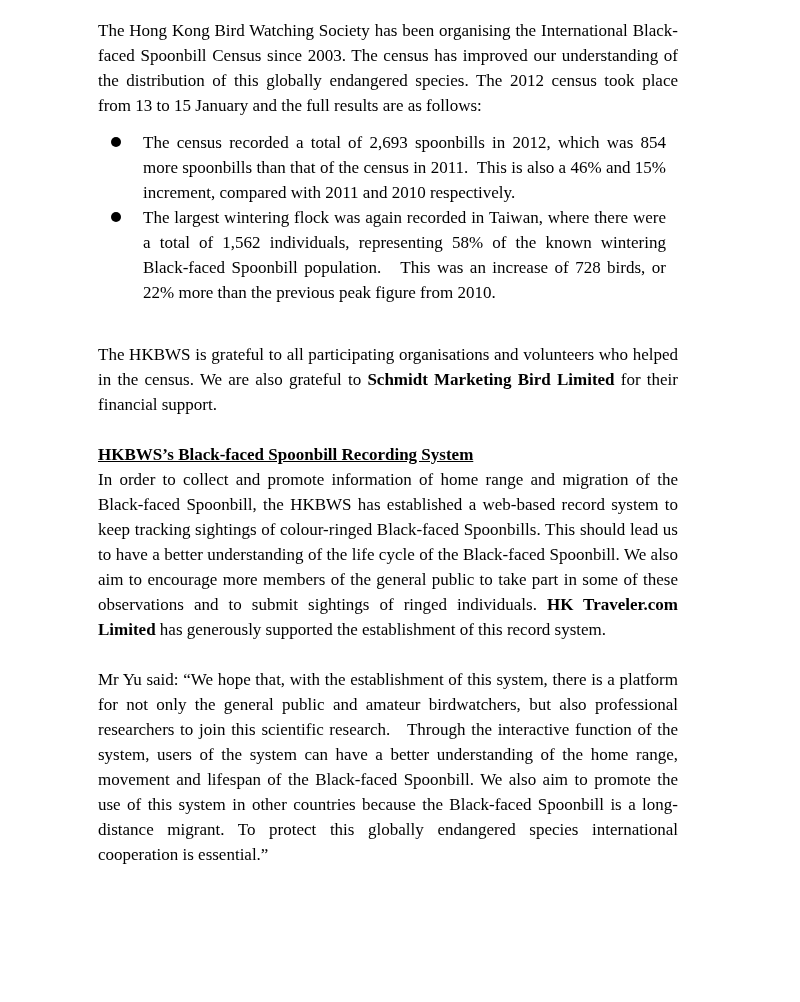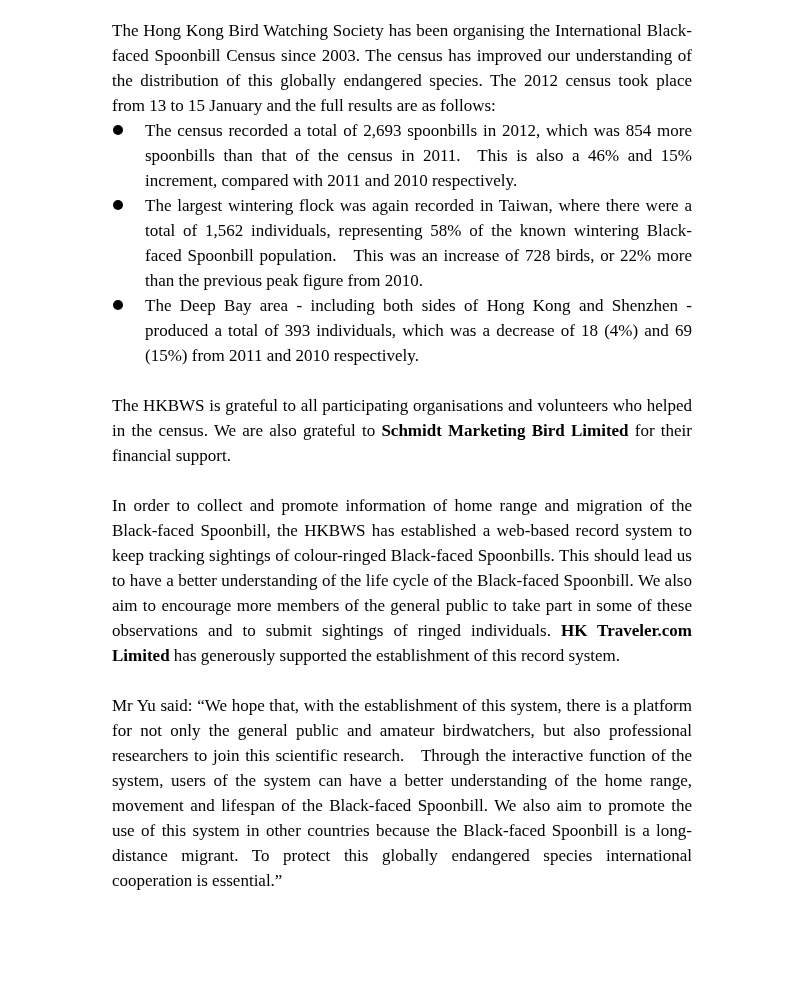--- a/index.html
+++ b/index.html
@@ -11,32 +11,32 @@
       width: 800px;
       height: 1002px;
       overflow: hidden;
       position: relative;
       font-family: "Liberation Serif", "DejaVu Serif", serif;
       color: #000000;
       font-size: 17px;
     }
     .page {
       position: absolute;
-      left: 112px;
+      left: 98px;
       top: 18px;
       width: 580px;
     }
     p {
       margin: 0;
       line-height: 25px;
       text-align: justify;
     }
     ul.bullets {
       list-style: none;
-      margin: 0;
+      margin: 12px;
       padding: 0;
     }
     ul.bullets li {
       position: relative;
       padding-left: 33px;
       line-height: 25px;
       text-align: justify;
     }
     ul.bullets li .bullet {
       position: absolute;
@@ -66,32 +66,29 @@
 
   <ul class="bullets">
     <li>
       <span class="bullet"></span>
       <span>The census recorded a total of 2,693 spoonbills in 2012, which was 854 more spoonbills than that of the census in 2011.&nbsp; This is also a 46% and 15% increment, compared with 2011 and 2010 respectively.</span>
     </li>
     <li>
       <span class="bullet"></span>
       <span>The largest wintering flock was again recorded in Taiwan, where there were a total of 1,562 individuals, representing 58% of the known wintering Black-faced Spoonbill population.&nbsp;&nbsp; This was an increase of 728 birds, or 22% more than the previous peak figure from 2010.</span>
     </li>
-    <li>
-      <span class="bullet"></span>
-      <span>The Deep Bay area - including both sides of Hong Kong and Shenzhen - produced a total of 393 individuals, which was a decrease of 18 (4%) and 69 (15%) from 2011 and 2010 respectively.</span>
-    </li>
   </ul>
 
   <div class="gap"></div>
 
   <p><span>The HKBWS is grateful to all participating organisations and volunteers who helped in the census. We are also grateful to </span><b>Schmidt Marketing Bird Limited</b><span> for their financial support.</span></p>
 
   <div class="gap"></div>
 
+  <div class="heading">HKBWS’s Black-faced Spoonbill Recording System</div>
 
   <p><span>In order to collect and promote information of home range and migration of the Black-faced Spoonbill, the HKBWS has established a web-based record system to keep tracking sightings of colour-ringed Black-faced Spoonbills. This should lead us to have a better understanding of the life cycle of the Black-faced Spoonbill. We also aim to encourage more members of the general public to take part in some of these observations and to submit sightings of ringed individuals. </span><b>HK Traveler.com Limited</b><span> has generously supported the establishment of this record system.</span></p>
 
   <div class="gap"></div>
 
   <p>Mr Yu said: “We hope that, with the establishment of this system, there is a platform for not only the general public and amateur birdwatchers, but also professional researchers to join this scientific research.&nbsp;&nbsp; Through the interactive function of the system, users of the system can have a better understanding of the home range, movement and lifespan of the Black-faced Spoonbill. We also aim to promote the use of this system in other countries because the Black-faced Spoonbill is a long-distance migrant. To protect this globally endangered species international cooperation is essential.”</p>
 
 </div>
 
 </body></html>

